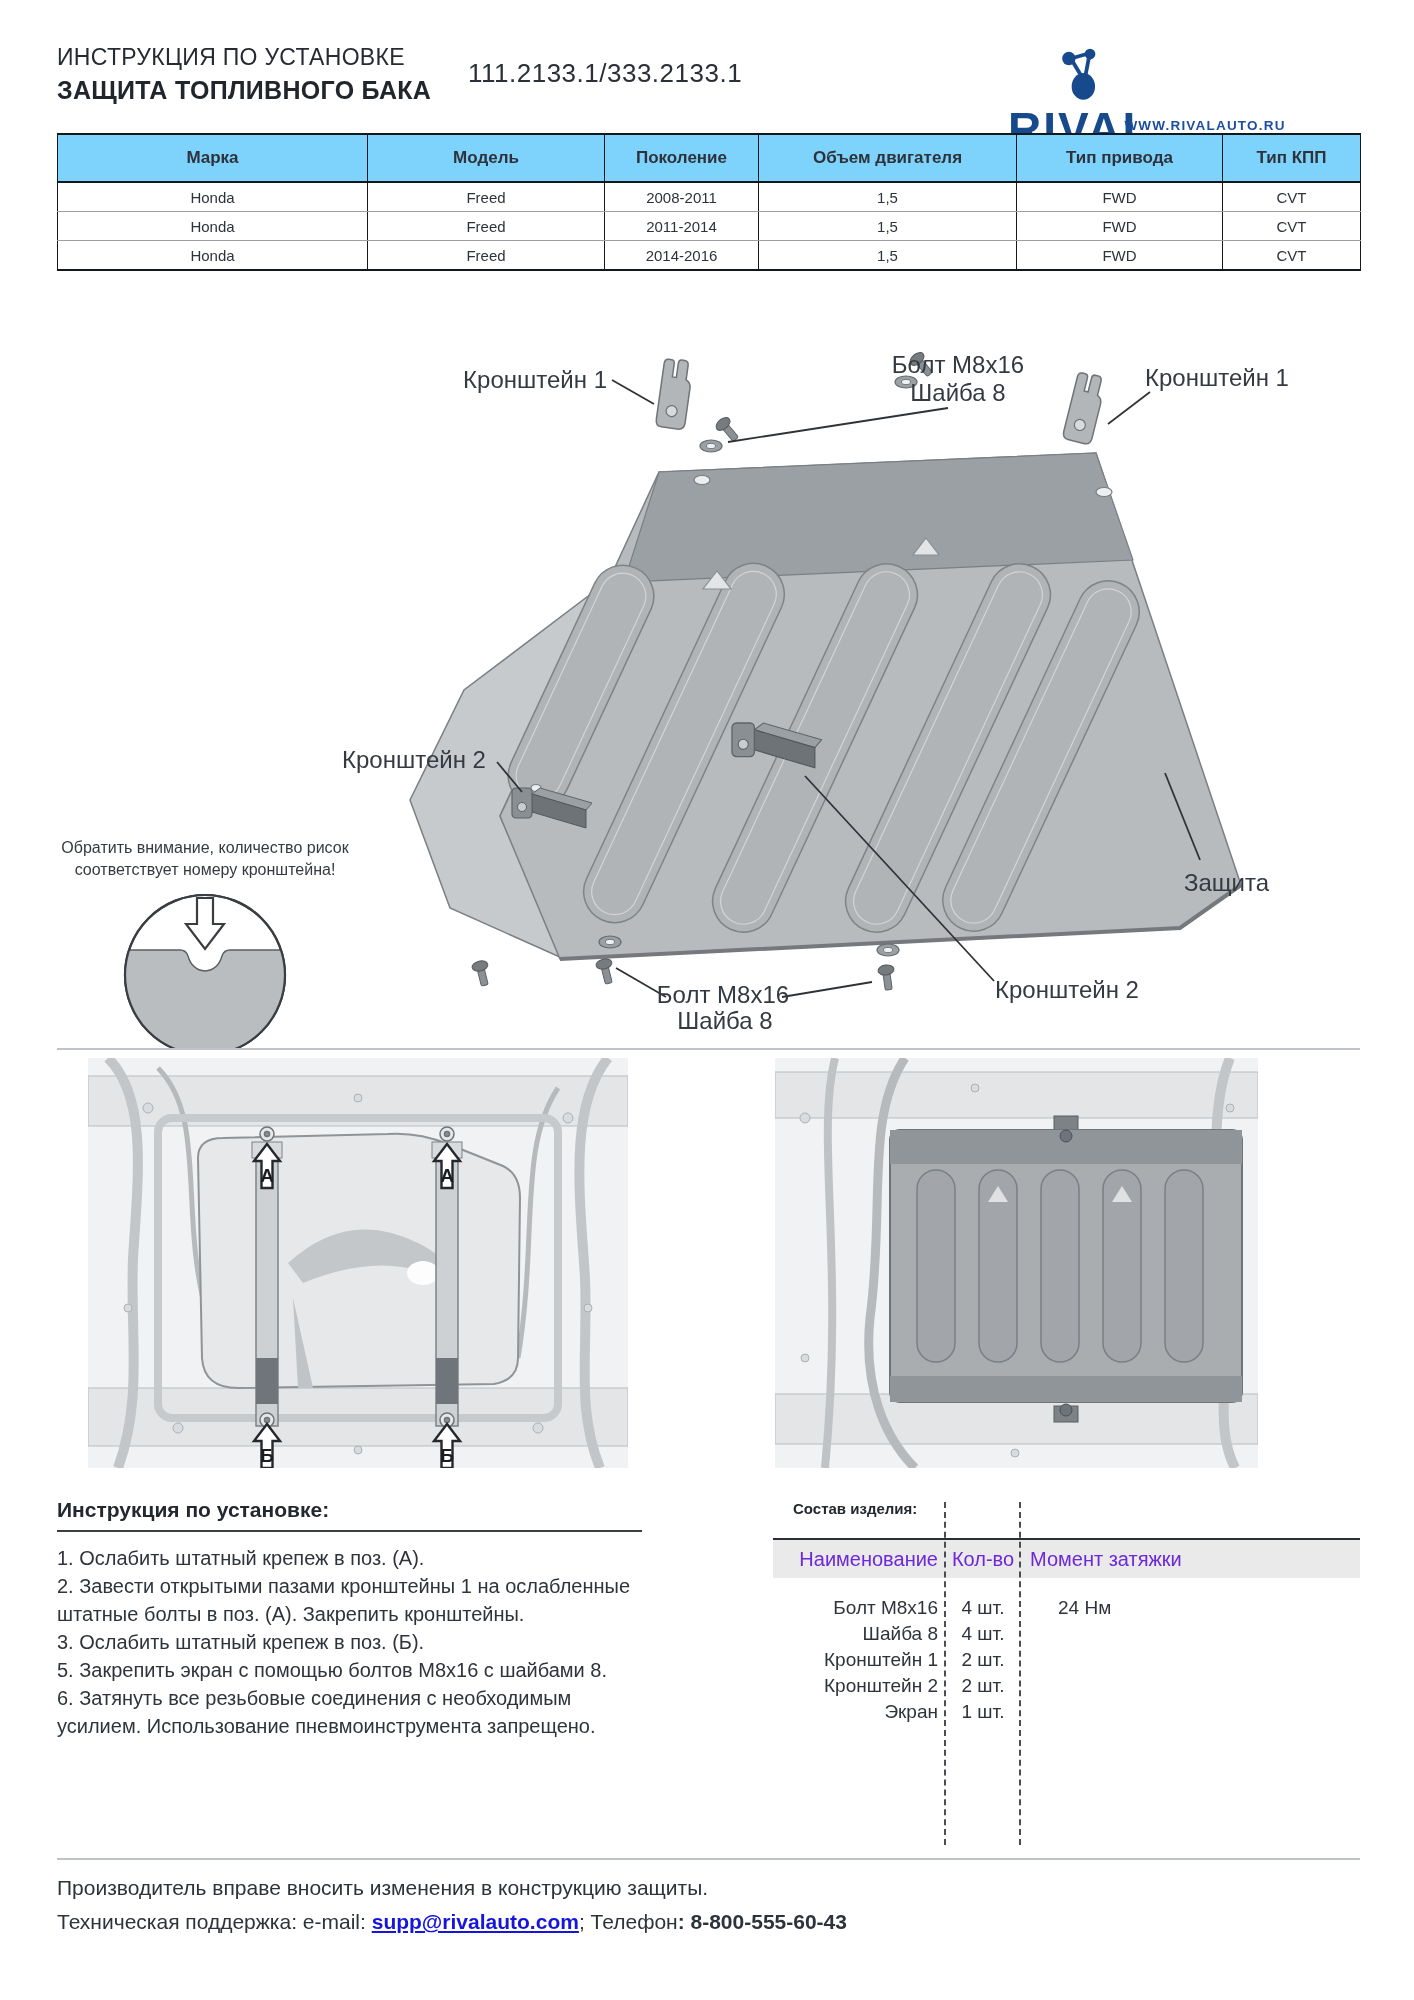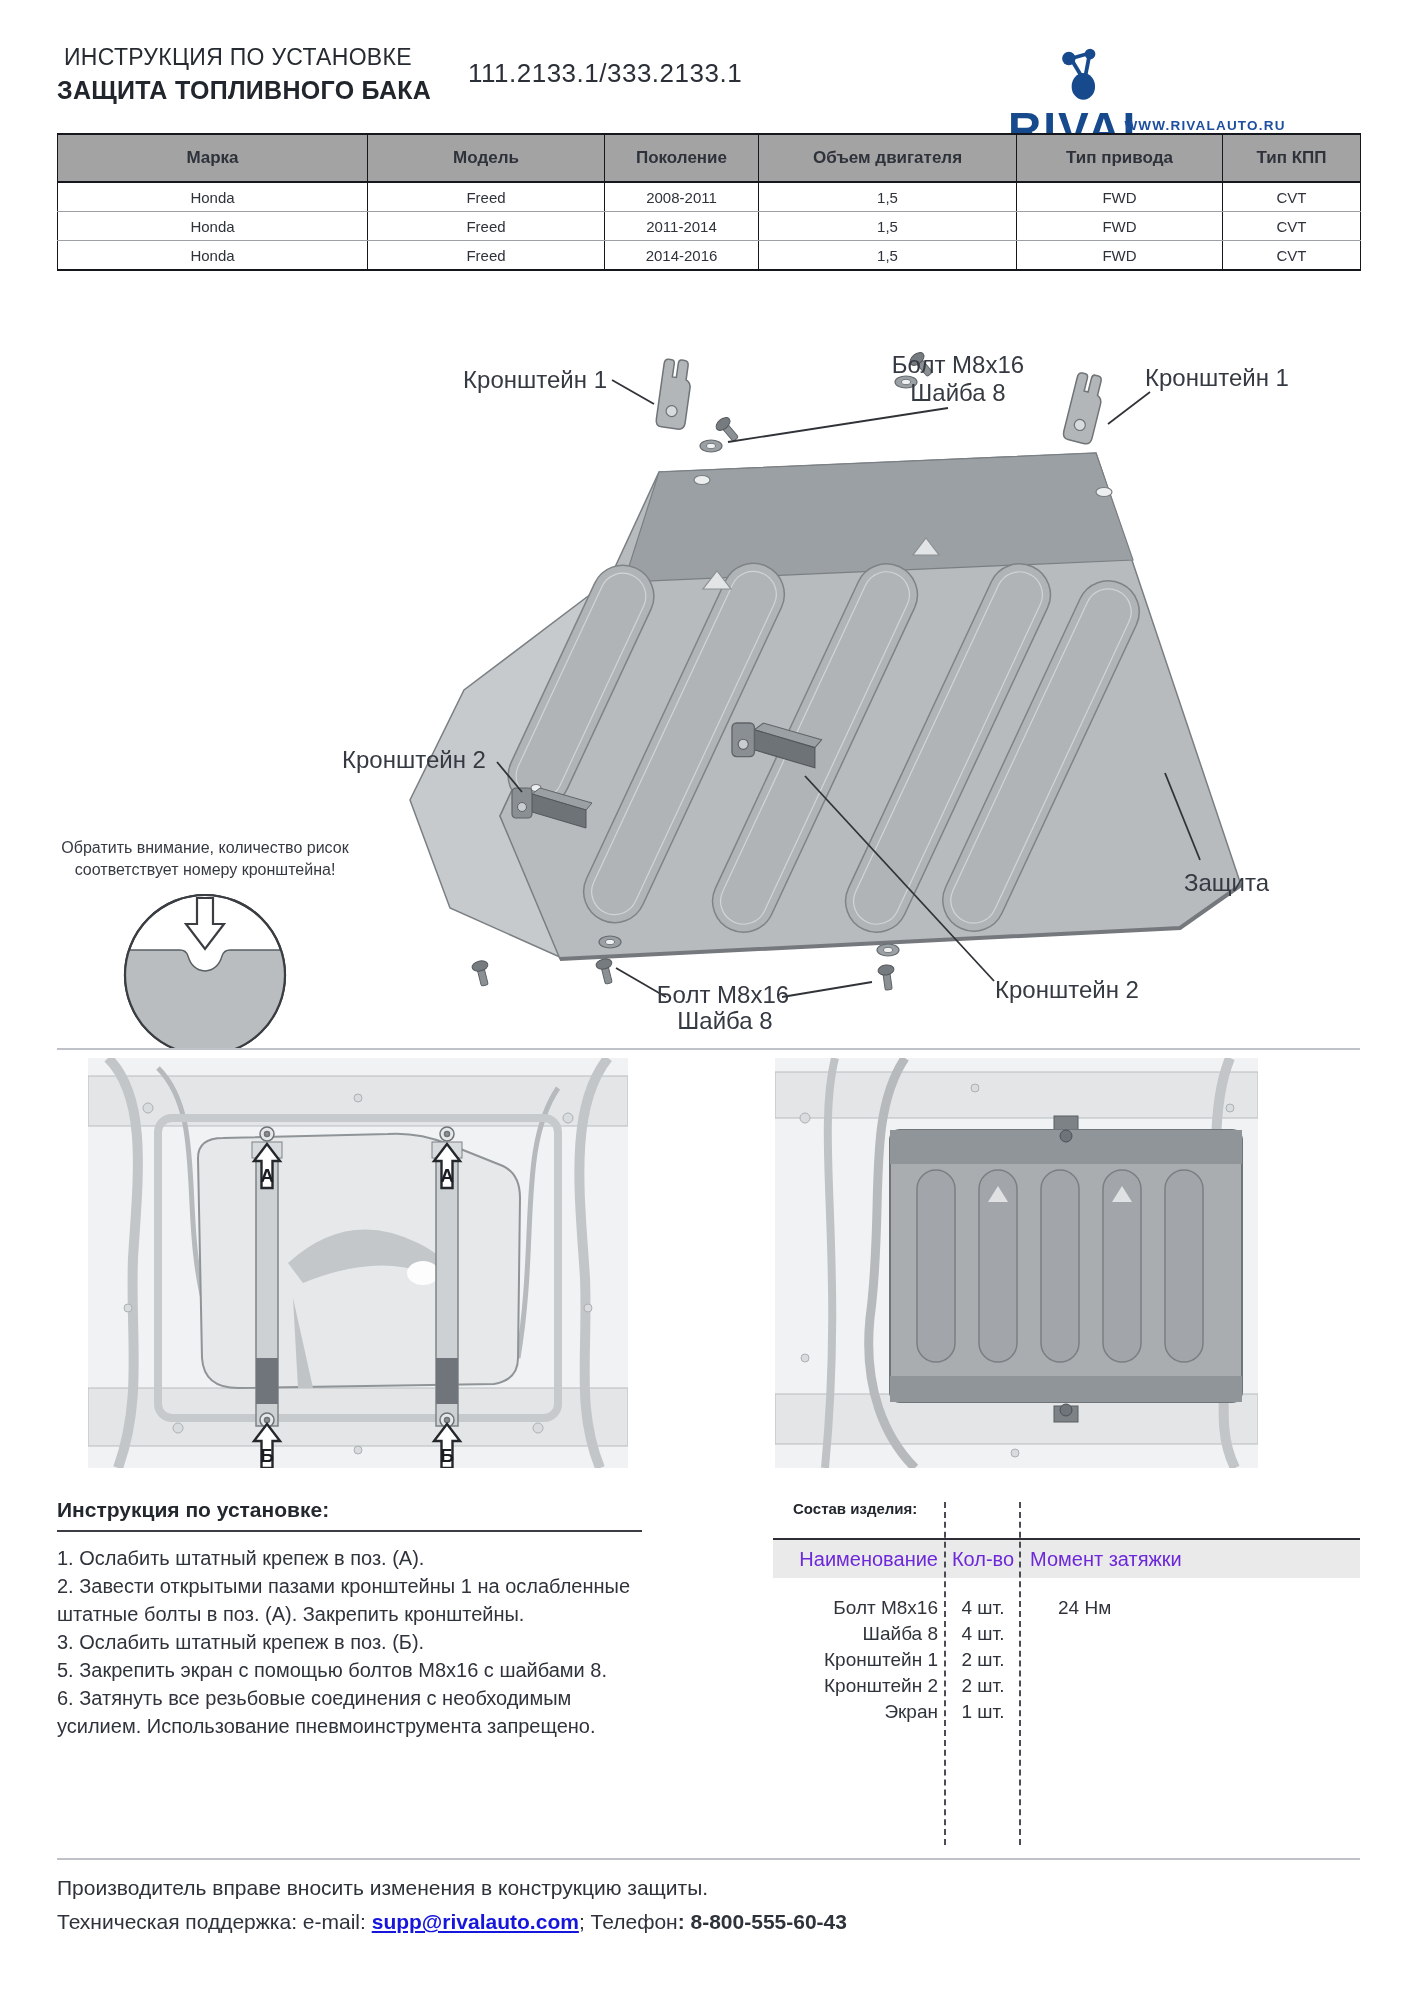--- a/index.html
+++ b/index.html
@@ -1,29 +1,29 @@
 <!DOCTYPE html>
 <html><head>
 <meta charset="utf-8">
 <style>
   html,body{margin:0;padding:0;background:#ffffff;}
   body{font-family:"Liberation Sans","DejaVu Sans",sans-serif;color:#2e323a;}
   #page{position:relative;width:1414px;height:2000px;background:#fff;overflow:hidden;}
   .abs{position:absolute;}
   
-  .title1{left:64px;top:44px;font-size:23px;font-weight:400;color:#262a31;letter-spacing:.3px;}
+  .title1{left:57px;top:44px;font-size:23px;font-weight:400;color:#262a31;letter-spacing:.3px;}
   .title2{left:57px;top:76px;font-size:25px;font-weight:700;color:#21252c;letter-spacing:.3px;}
   .partnum{left:468px;top:58px;font-size:26px;font-weight:400;color:#2b2f37;letter-spacing:.5px;}
   .logo{left:1008px;top:44px;display:flex;align-items:center;flex-direction:column;}
   .logo-text{font-size:46px;font-weight:800;color:#174A8C;letter-spacing:2px;line-height:1;}
   .website{left:1100px;top:118px;width:210px;text-align:center;font-size:13.5px;font-weight:700;color:#1d4f9e;letter-spacing:1.2px;}
   
   table.fit{border-collapse:collapse;width:1303px;table-layout:fixed;}
   table.fit th,table.fit td{border-left:1.4px solid #14171c;border-right:1.4px solid #14171c;text-align:center;}
-  table.fit th{background:#a3a3a3;font-size:17px;font-weight:700;height:44px;border-top:2.5px solid #14171c;border-bottom:2px solid #14171c;}
+  table.fit th{background:#7dd3fc;font-size:17px;font-weight:700;height:44px;border-top:2.5px solid #14171c;border-bottom:2px solid #14171c;}
   table.fit td{font-size:15px;height:26px;border-bottom:1px solid #9ca0a4;}
   table.fit tr:last-child td{border-bottom:2.5px solid #14171c;}
   
   .dlabel{font-size:24px;fill:#353941;}
   .nlabel{font-size:16px;fill:#353941;}
   .ldr{stroke:#2f3338;stroke-width:1.8;fill:none;}
   
   .marker{font-size:19px;font-weight:700;fill:#1a1d22;}
   
   .instr{left:57px;top:1498px;width:578px;}

